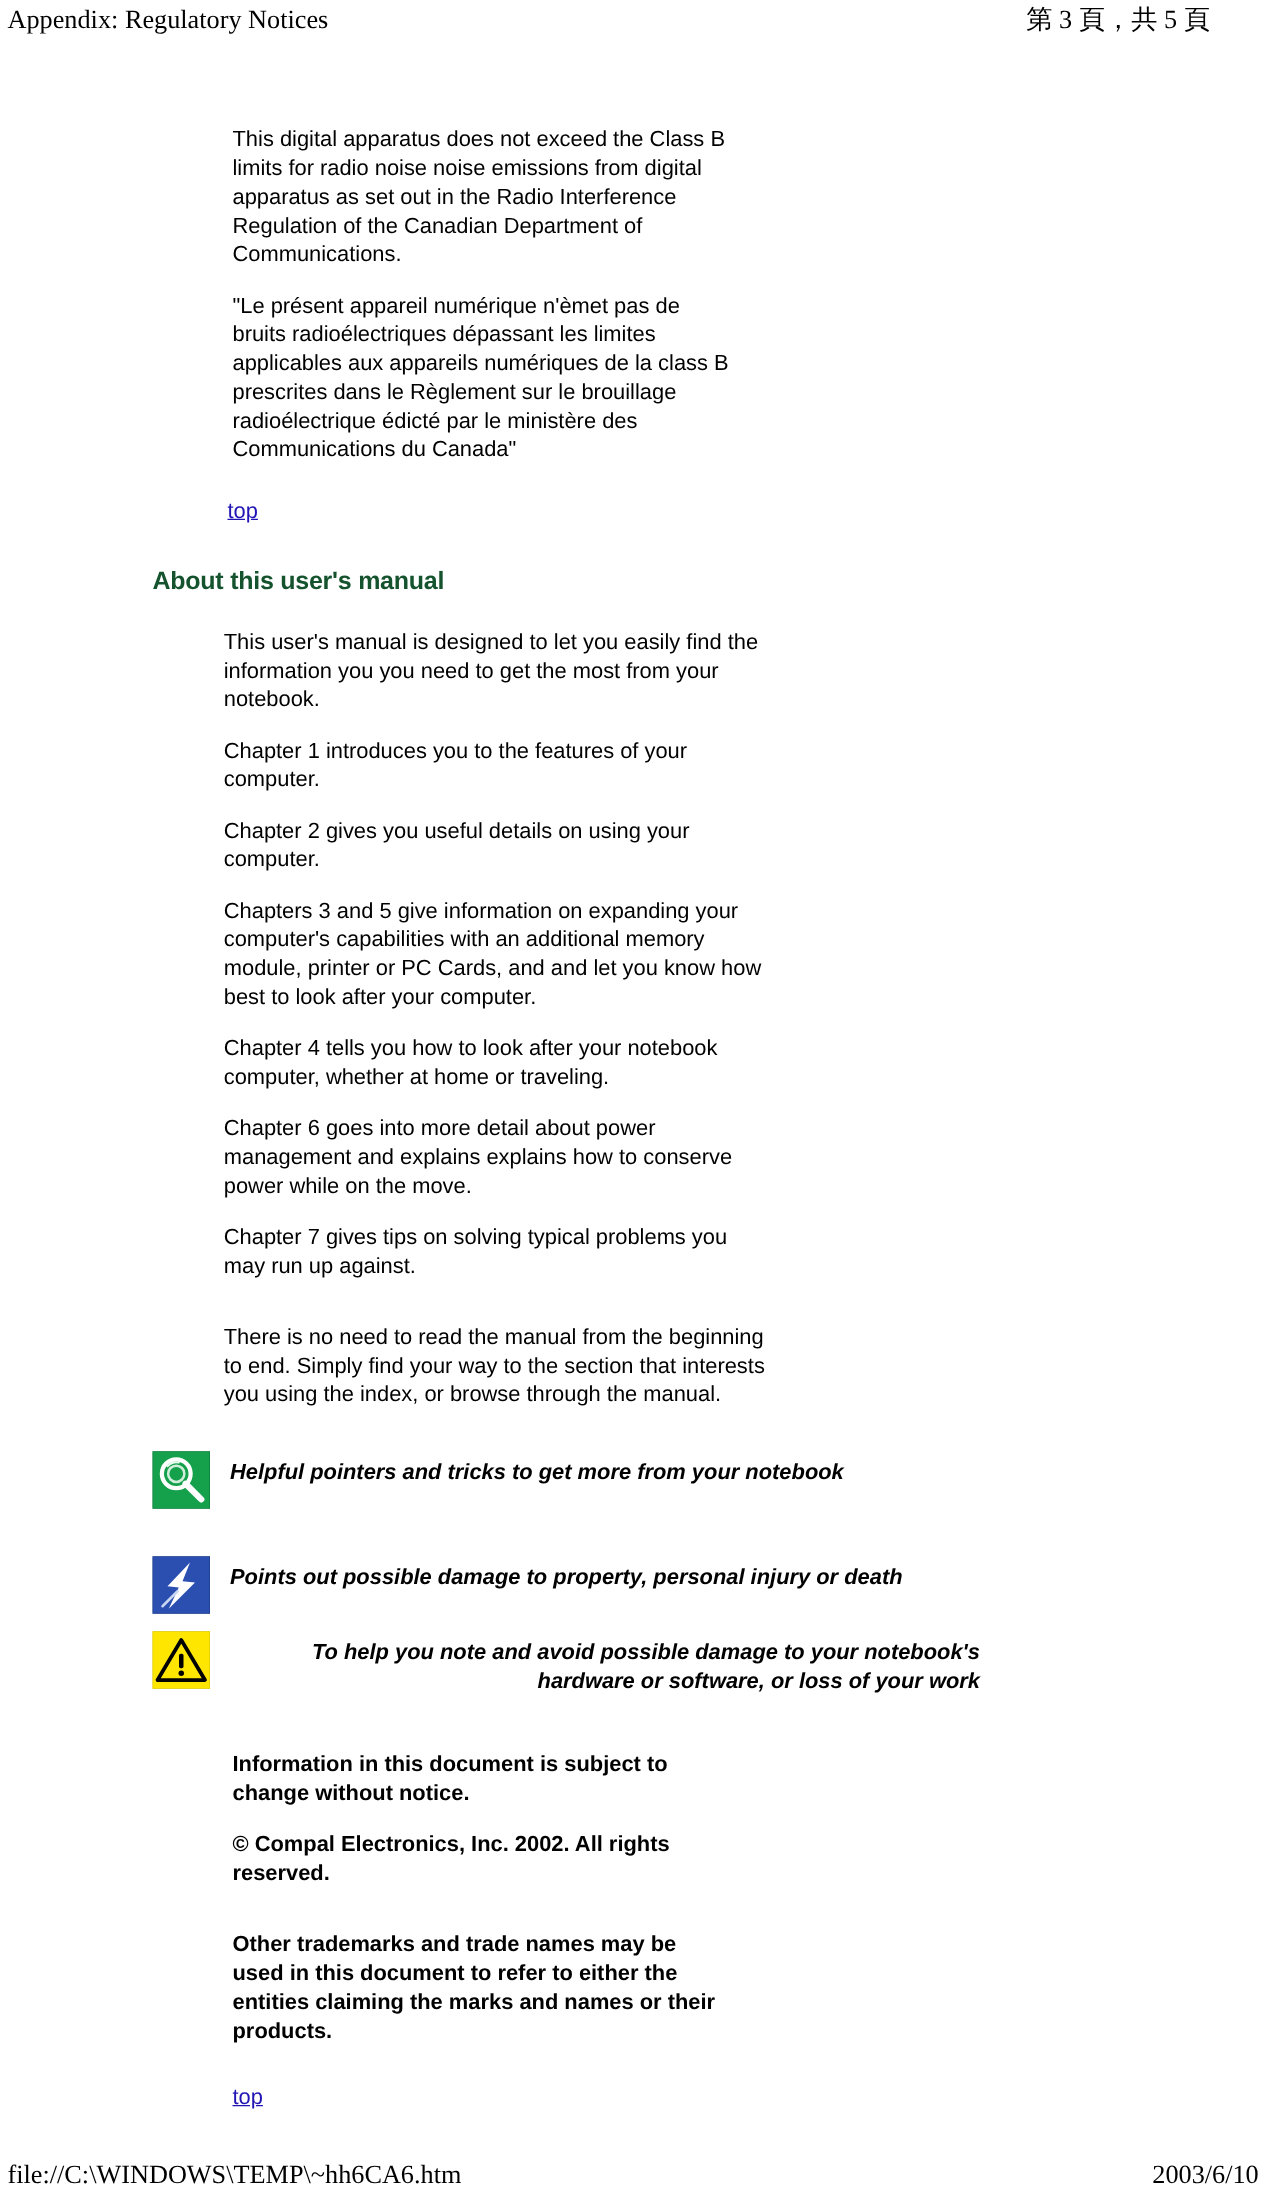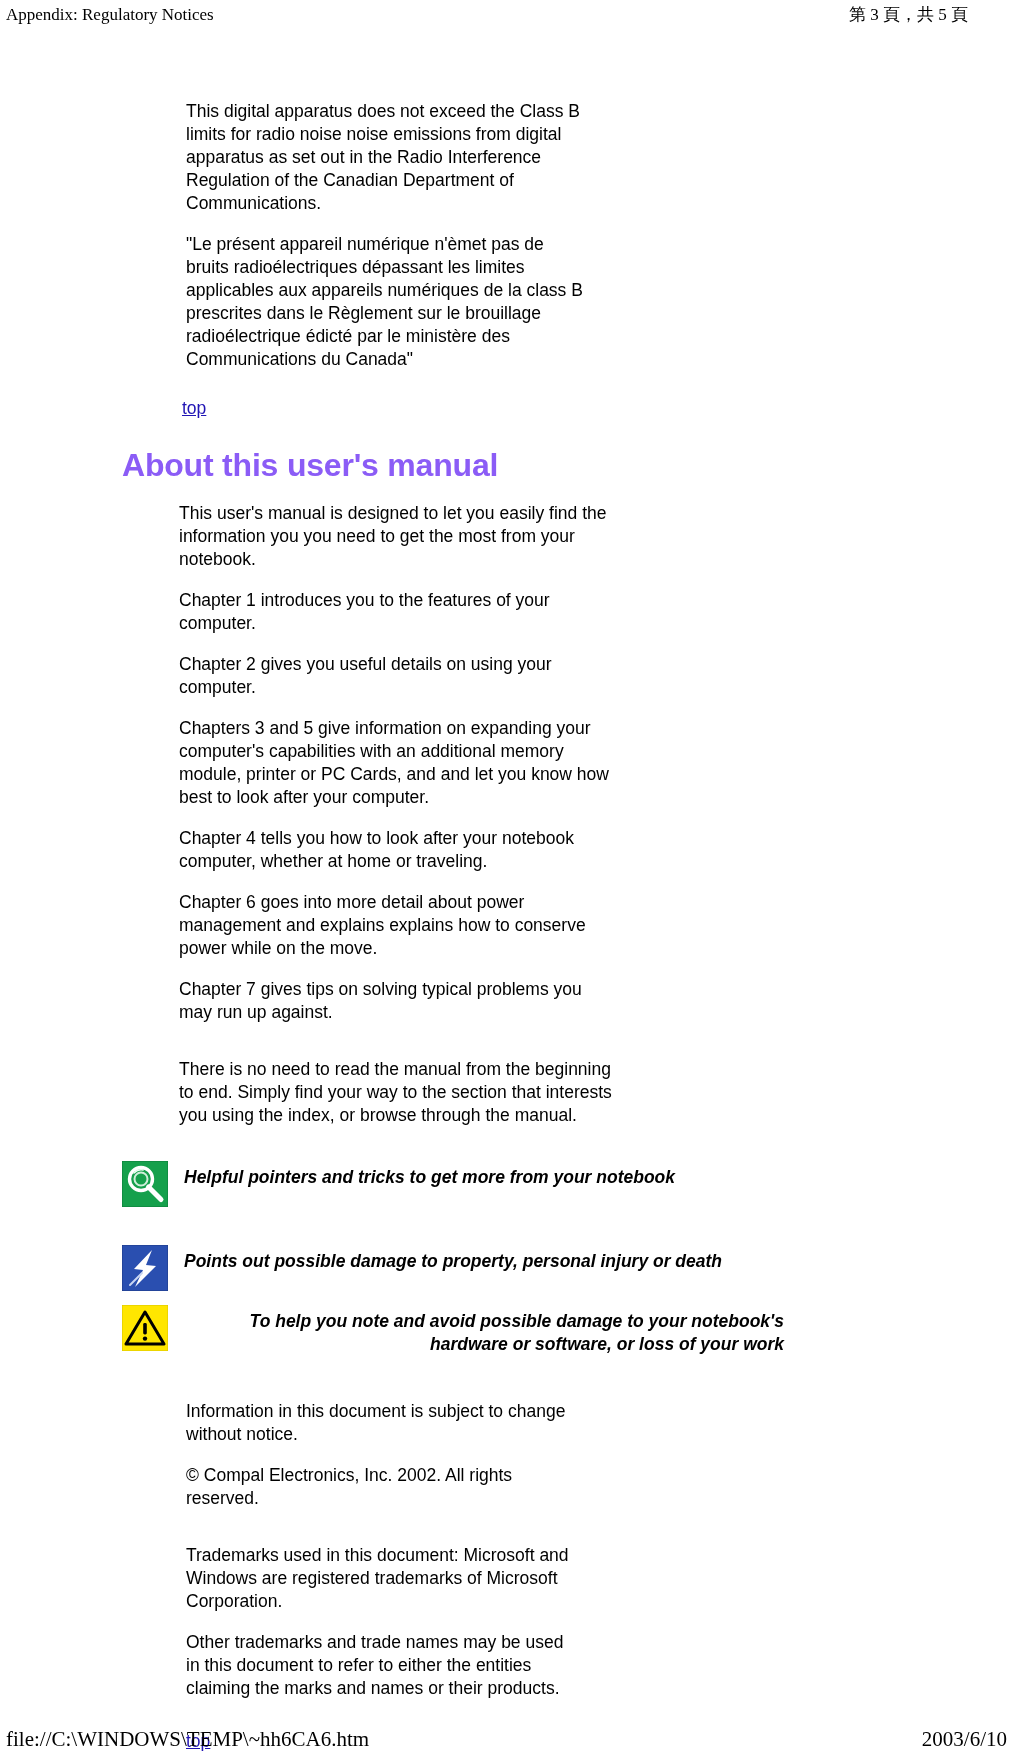--- a/index.html
+++ b/index.html
@@ -20,21 +20,21 @@
   .page-header {
     position: absolute;
     top: 0;
     left: 0;
     width: 974px;
     height: 34px;
     display: flex;
     align-items: flex-start;
     justify-content: space-between;
     font-family: "Liberation Serif", serif;
-    font-size: 17px;
+    font-size: 21px;
     line-height: 26px;
     color: #000;
     padding: 2px 6px 0 6px;
     box-sizing: border-box;
   }
   .page-header .right {
     text-align: right;
     white-space: nowrap;
   }
 
@@ -68,39 +68,39 @@
     margin: 0 0 18px 0;
     padding: 0;
     font-size: 17.5px;
     line-height: 23px;
     color: #000;
   }
 
   
   .indent-a { margin-left: 186px; margin-right: 225px; }   
   .indent-b { margin-left: 179px; margin-right: 200px; }   
-  .indent-c { margin-left: 186px; margin-right: 240px; }   
+  .indent-c { margin-left: 186px; margin-right: 240px; font-weight: bold; }   
 
   .link-top {
     display: inline-block;
     color: #2014b4;
     text-decoration: underline;
     font-size: 17.5px;
     line-height: 23px;
     cursor: pointer;
   }
   .top-wrap-1 { margin: 26px 0 0 182px; }
   .top-wrap-2 { margin: 30px 0 0 186px; }
 
   h2.section-title {
     margin: 30px 0 22px 122px;
-    font-size: 32px;
+    font-size: 20px;
     line-height: 30px;
     font-weight: bold;
-    color: #8b5cf6;
+    color: #14532d;
     letter-spacing: -0.2px;
   }
 
   
   .icon-row {
     display: flex;
     align-items: flex-start;
     margin: 0 0 14px 0;
     text-align: right;
   }
@@ -201,21 +201,20 @@
       </svg>
     </div>
     <div class="icon-text">To help you note and avoid possible damage to your notebook's hardware or software, or loss of your work</div>
   </div>
 
   <div class="spacer-30"></div>
 
   <p class="para indent-c">Information in this document is subject to change without notice.</p>
   <p class="para indent-c">© Compal Electronics, Inc. 2002. All rights reserved.</p>
   <div class="spacer-16"></div>
-  <p class="para indent-c">Trademarks used in this document: Microsoft and Windows are registered trademarks of Microsoft Corporation.</p>
   <p class="para indent-c">Other trademarks and trade names may be used in this document to refer to either the entities claiming the marks and names or their products.</p>
 
   <div class="top-wrap-2">
     <a class="link-top">top</a>
   </div>
 
 </div>
 
 <div class="page-footer">
   <div class="left">file://C:\WINDOWS\TEMP\~hh6CA6.htm</div>

